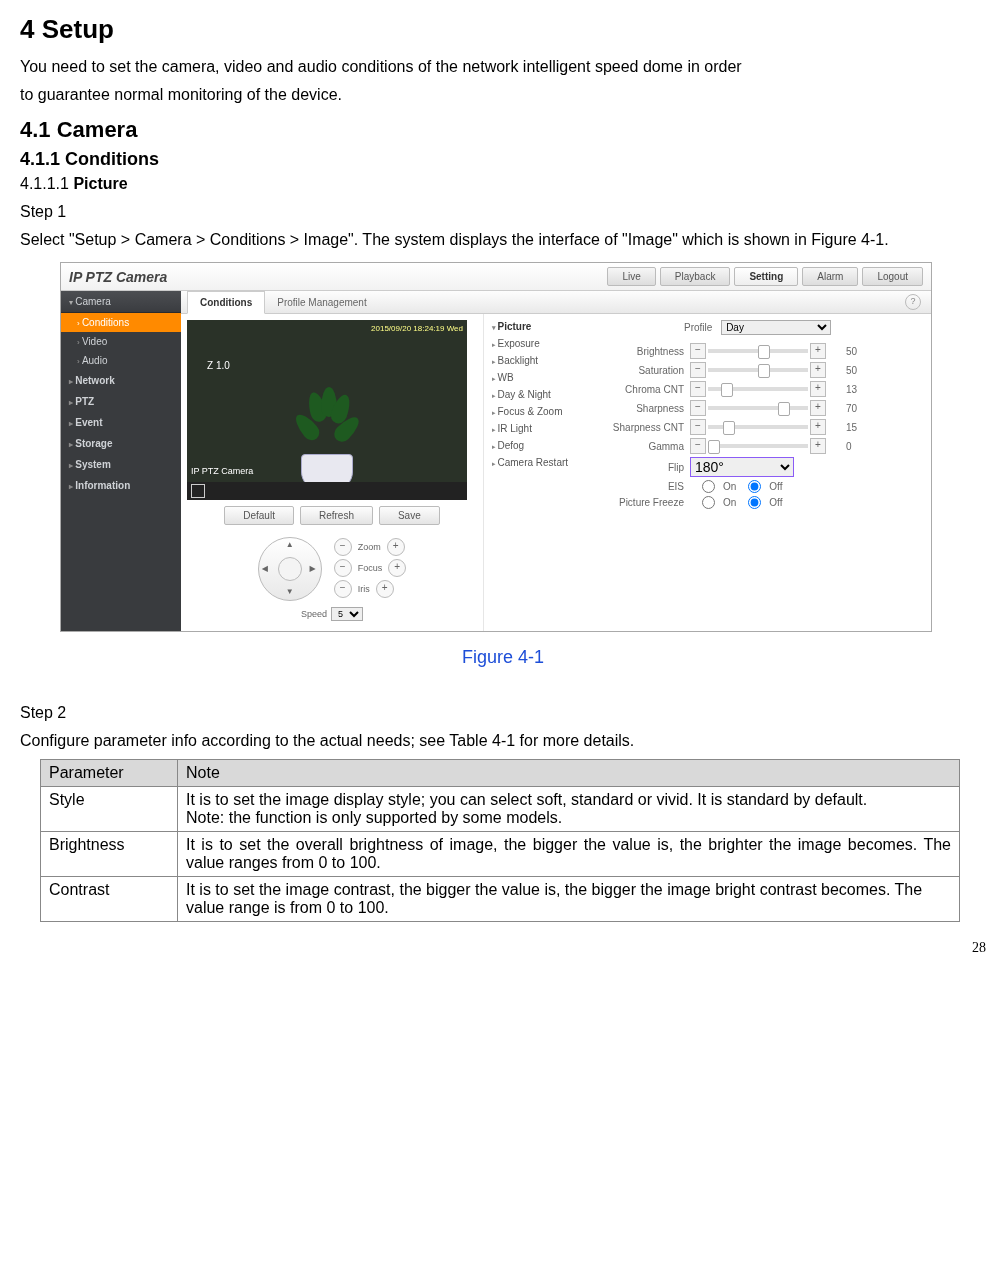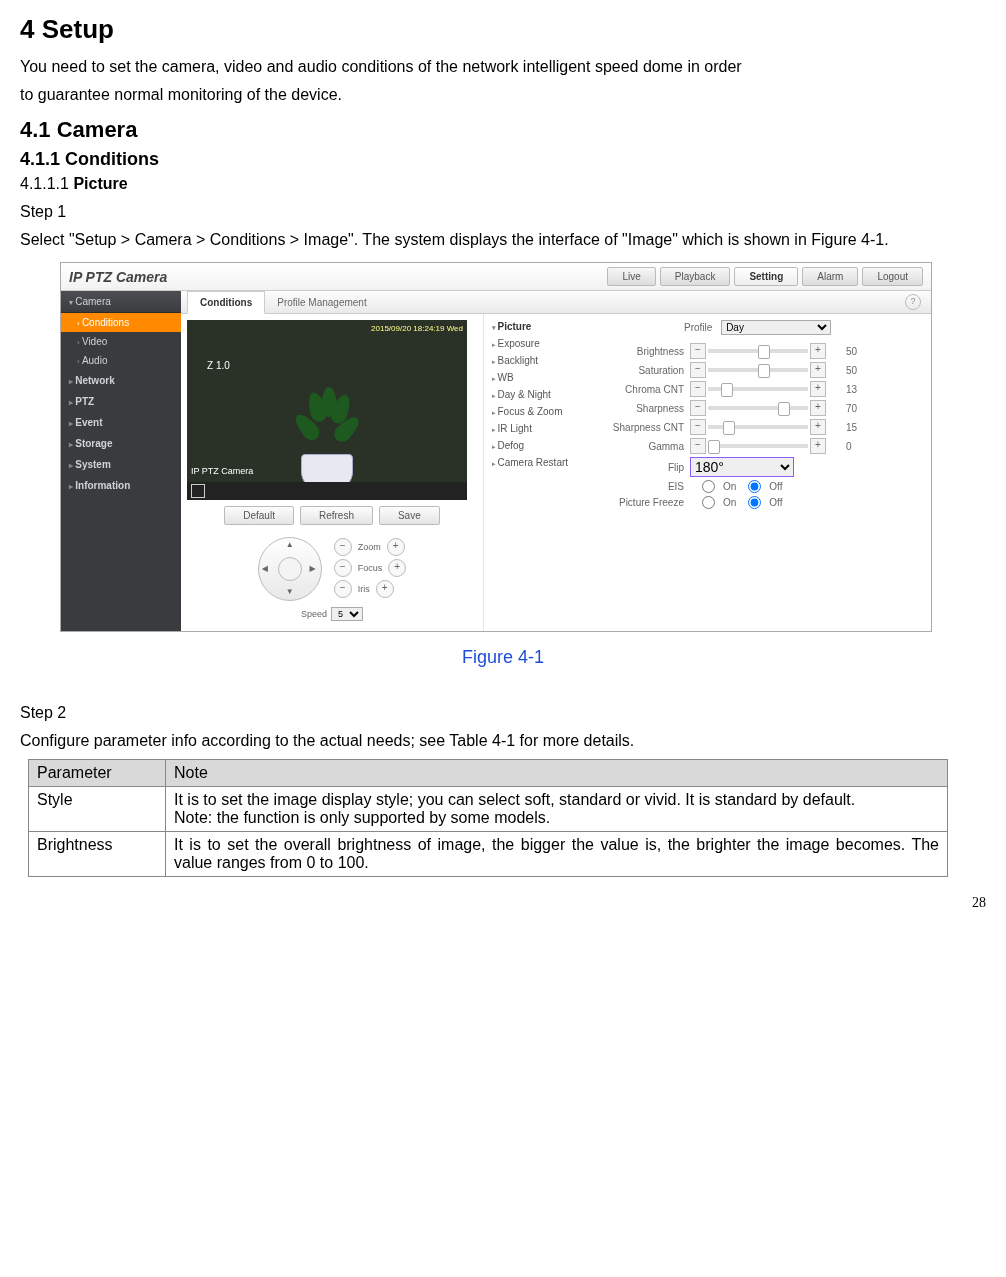--- a/index.html
+++ b/index.html
@@ -149,21 +149,21 @@
   .ss-step-btn { width:14px;height:14px;border:1px solid #bbb;background:#f4f4f4;text-align:center;line-height:12px;font-size:10px;color:#666;}
   .ss-track { width:100px;height:4px;background:#ddd;position:relative;margin:0 2px;}
   .ss-thumb { position:absolute;top:-4px;width:10px;height:12px;background:#fff;border:1px solid #aaa;border-radius:2px;}
   .ss-val { margin-left:20px; width:18px;}
   .ss-select-row { display:flex;align-items:center;margin:3px 0;font-size:10px;color:#666;}
   .ss-select-row select{font-size:14px;border:1px solid #8b5cf6;width:104px;}
   .ss-radio-row { display:flex;align-items:center;margin:3px 0;font-size:10px;color:#666;gap:6px;}
   .ss-radio-row input{margin:0 2px 0 6px;}
 
   
-  table.param { border-collapse: collapse; margin: 6px 20px 0 8px; width: 920px; }
+  table.param { border-collapse: collapse; margin: 6px 20px 0 20px; width: 920px; }
   table.param td { border:1px solid #888; padding:4px 8px; vertical-align:top; font-size:16px; }
   table.param tr.head td { background:#d9d9d9; }
   .just { text-align: justify; }
 </style>
 </head>
 <body>
 
 <h1>4  Setup</h1>
 <p class="intro">You need to set the camera, video and audio conditions of the network intelligent speed dome in order</p>
 <p>to guarantee normal monitoring of the device.</p>
@@ -384,16 +384,20 @@
   </tbody>
     <tbody id="param-rows">
       <tr>
         <td>Style</td>
         <td>It is to set the image display style; you can select soft, standard or vivid. It is standard by default.<br>Note: the function is only supported by some models.</td>
       </tr>
       <tr>
         <td>Brightness</td>
         <td class="just">It is to set the overall brightness of image, the bigger the value is, the brighter the image becomes. The value ranges from 0 to 100.</td>
       </tr>
+      <tr>
+        <td>Contrast</td>
+        <td>It is to set the image contrast, the bigger the value is, the bigger the image bright contrast becomes. The value range is from 0 to 100.</td>
+      </tr>
     </tbody>
 </table>
 
 <div class="page-num">28</div>
 
 </body></html>

